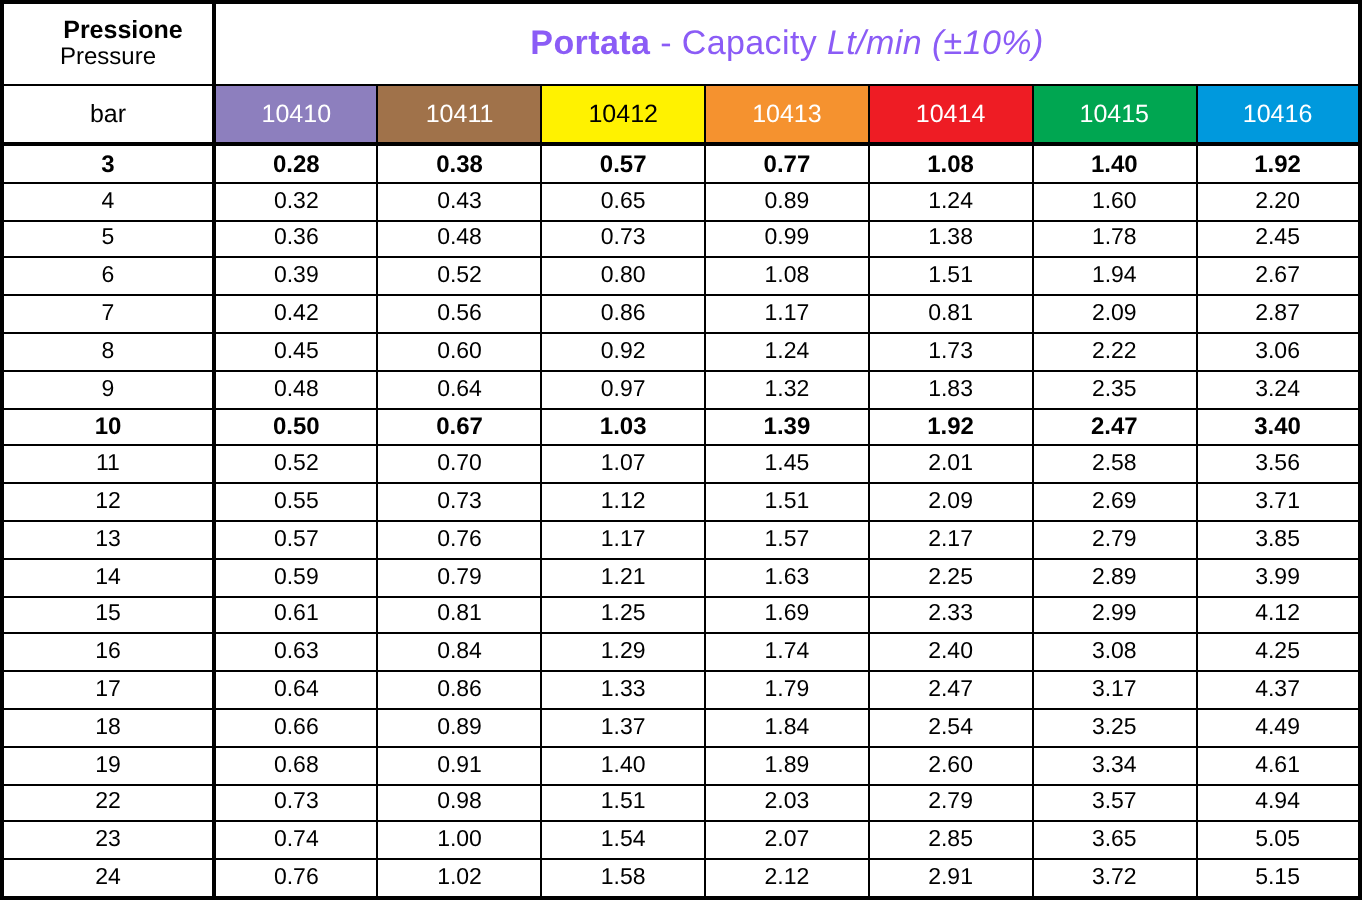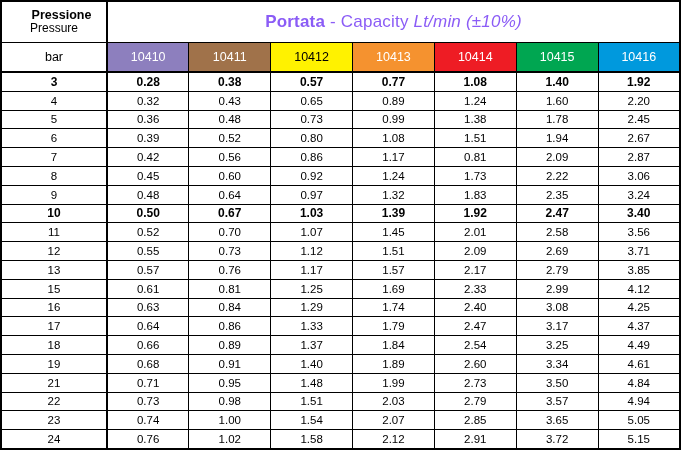--- a/index.html
+++ b/index.html
@@ -222,20 +222,30 @@
           <td class="press">13</td>
           <td class="val">0.57</td>
           <td class="val">0.76</td>
           <td class="val">1.17</td>
           <td class="val">1.57</td>
           <td class="val">2.17</td>
           <td class="val">2.79</td>
           <td class="val">3.85</td>
         </tr>
         <tr class="data-row">
+          <td class="press">14</td>
+          <td class="val">0.59</td>
+          <td class="val">0.79</td>
+          <td class="val">1.21</td>
+          <td class="val">1.63</td>
+          <td class="val">2.25</td>
+          <td class="val">2.89</td>
+          <td class="val">3.99</td>
+        </tr>
+        <tr class="data-row">
           <td class="press">15</td>
           <td class="val">0.61</td>
           <td class="val">0.81</td>
           <td class="val">1.25</td>
           <td class="val">1.69</td>
           <td class="val">2.33</td>
           <td class="val">2.99</td>
           <td class="val">4.12</td>
         </tr>
         <tr class="data-row">
@@ -272,30 +282,20 @@
           <td class="press">19</td>
           <td class="val">0.68</td>
           <td class="val">0.91</td>
           <td class="val">1.40</td>
           <td class="val">1.89</td>
           <td class="val">2.60</td>
           <td class="val">3.34</td>
           <td class="val">4.61</td>
         </tr>
         <tr class="data-row">
-          <td class="press">21</td>
-          <td class="val">0.71</td>
-          <td class="val">0.95</td>
-          <td class="val">1.48</td>
-          <td class="val">1.99</td>
-          <td class="val">2.73</td>
-          <td class="val">3.50</td>
-          <td class="val">4.84</td>
-        </tr>
-        <tr class="data-row">
           <td class="press">22</td>
           <td class="val">0.73</td>
           <td class="val">0.98</td>
           <td class="val">1.51</td>
           <td class="val">2.03</td>
           <td class="val">2.79</td>
           <td class="val">3.57</td>
           <td class="val">4.94</td>
         </tr>
         <tr class="data-row">

